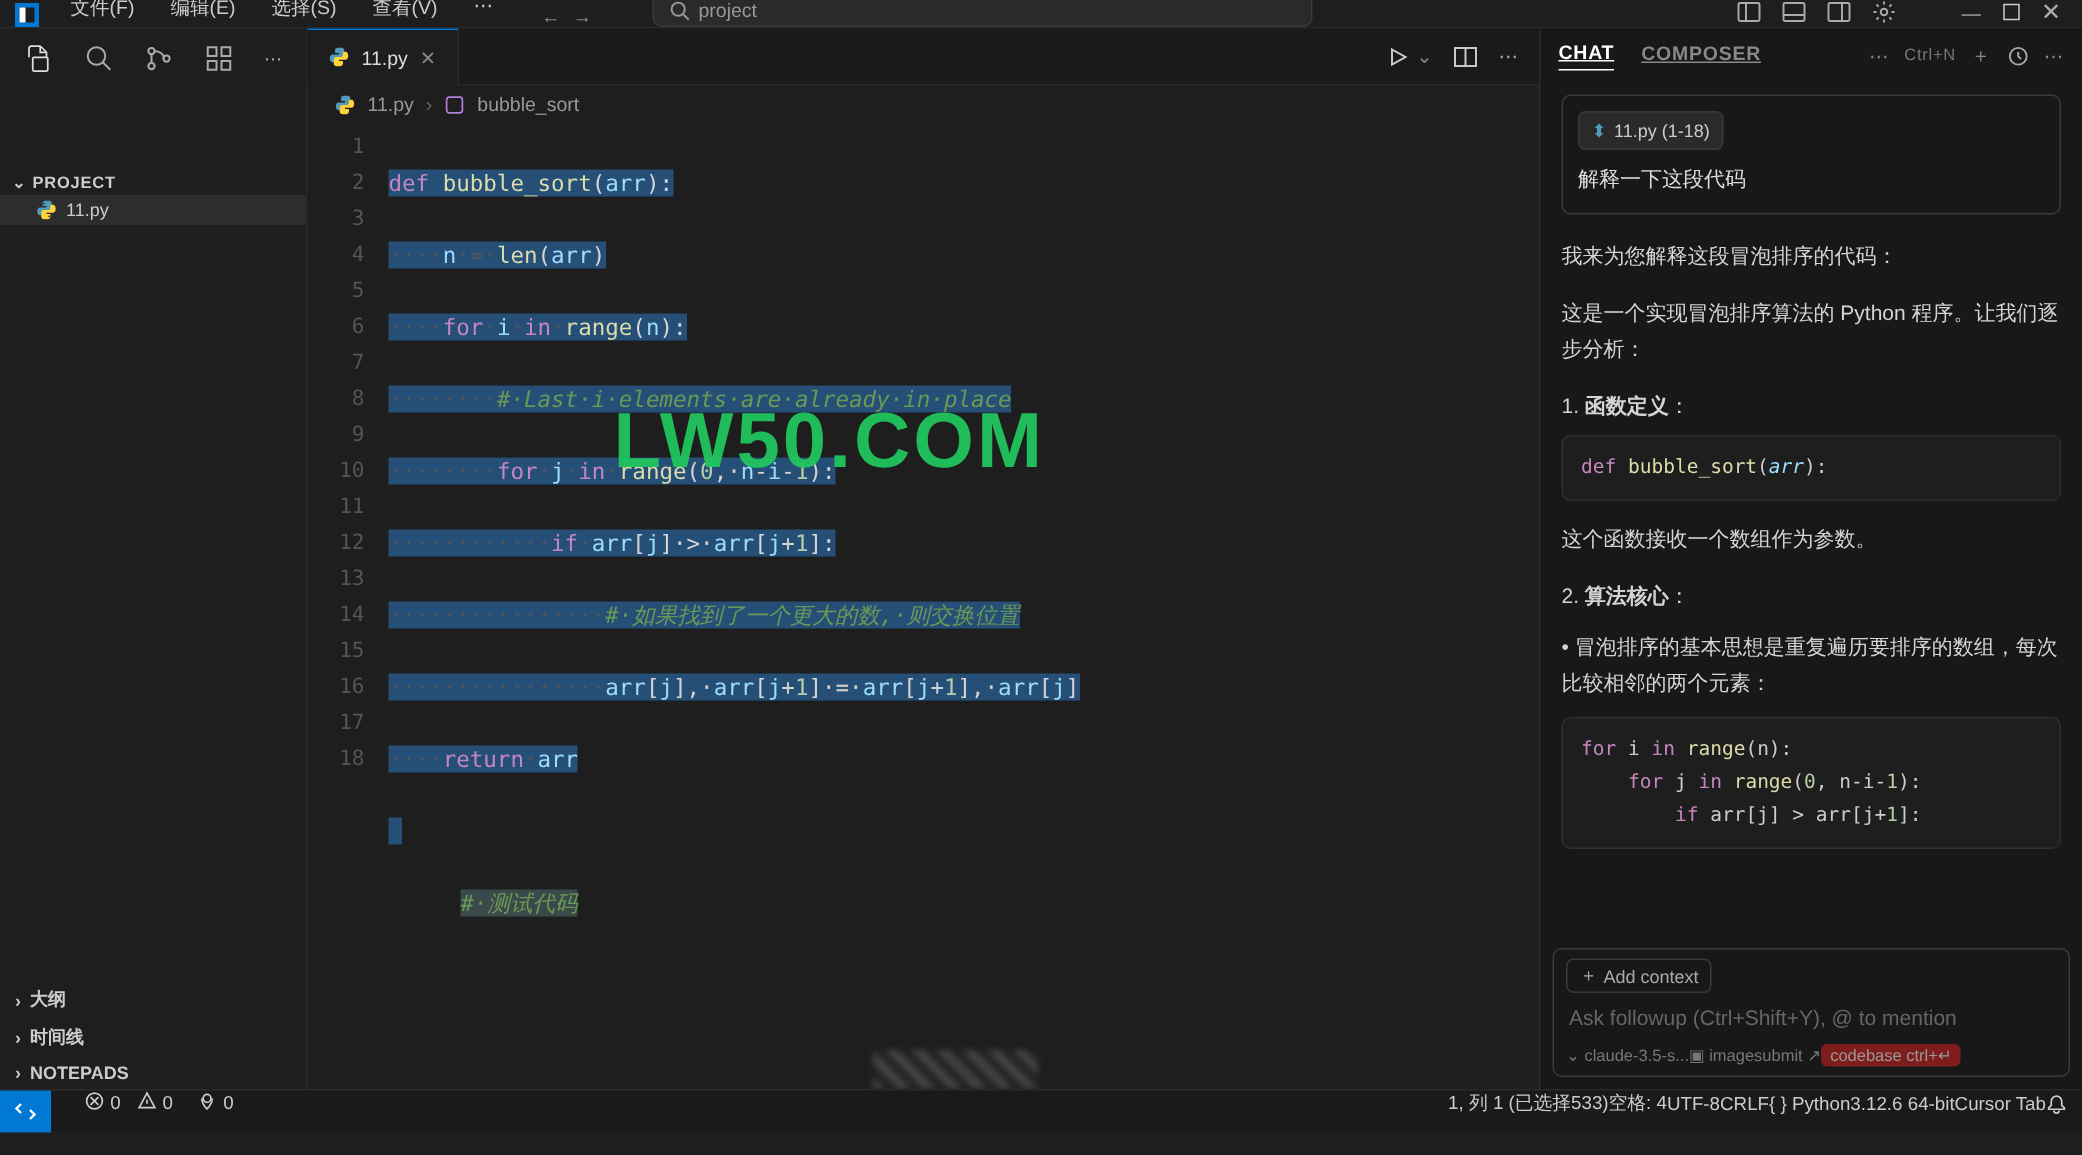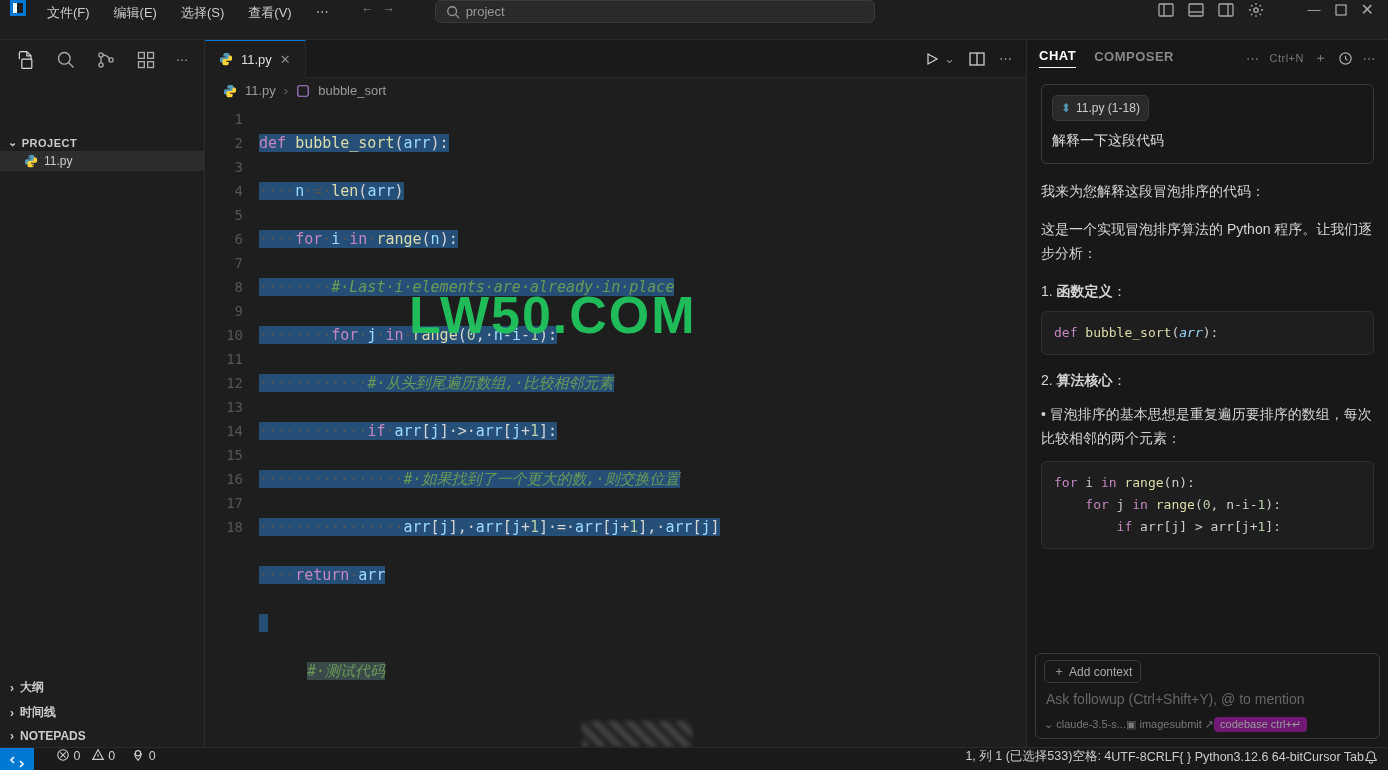--- a/index.html
+++ b/index.html
@@ -6,24 +6,24 @@
 body {
   font-family: "Segoe UI", -apple-system, sans-serif;
   background: #1e1e1e;
   color: #ccc;
   width: 1388px;
   height: 770px;
   overflow: hidden;
   font-size: 13px;
 }
 .titlebar {
-  height: 40px;
+  height: 19px;
   background: #1e1e1e;
   display: flex;
-  align-items: flex-start;
+  align-items: flex-end;
   border-bottom: 1px solid #2a2a2a;
 }
 .titlebar .logo { width: 35px; display:flex; align-items:center; justify-content:center; }
 .titlebar .menus { display:flex; gap: 8px; padding-left: 4px; }
 .titlebar .menu-item { padding: 4px 8px; color:#ccc; border-radius:4px; cursor:default; }
 .titlebar .dots { padding:4px 8px; }
 .titlebar .nav-arrows { display:flex; gap: 8px; margin-left: 24px; color:#888; }
 .titlebar .search-box {
   margin-left: 40px;
   background:#2a2a2a;
@@ -181,21 +181,21 @@
 .chat-tabs {
   display:flex;
   align-items:center;
   padding: 8px 12px;
   gap: 18px;
   color:#888;
   font-size:13px;
   letter-spacing:0.5px;
 }
 .chat-tabs .ctab.active { color:#fff; font-weight:700; border-bottom:1px solid #fff; padding-bottom:4px; }
-.chat-tabs .ctab { padding-bottom:4px; font-weight:700; }
+.chat-tabs .ctab { padding-bottom:4px; font-weight:700;text-decoration:underline; }
 .chat-tabs .crt { margin-left:auto; display:flex; gap:10px; align-items:center; font-weight:400; }
 .chat-body { flex:1; overflow:hidden; padding: 8px 14px; color:#d4d4d4; line-height:1.7; }
 .chip-row { margin-bottom:8px; }
 .chip {
   display:inline-flex;
   align-items:center;
   gap:5px;
   background:#2a2a2a;
   border:1px solid #3a3a3a;
   border-radius:5px;
@@ -236,21 +236,21 @@
   align-items:center;
   gap:4px;
   border:1px solid #3a3a3a;
   border-radius:5px;
   padding:2px 8px;
   font-size:12px;
   color:#aaa;
 }
 .chat-input-ph { color:#666; padding:8px 2px 10px 2px; font-size:14px; }
 .chat-input-footer { display:flex; align-items:center; font-size:11px; color:#777; }
-.chat-input-footer .pill { background:#701a75; border-radius:4px; padding:1px 6px; color:#999; }
+.chat-input-footer .pill { background:#7f1d1d; border-radius:4px; padding:1px 6px; color:#999; }
 
 .statusbar {
   height:28px;
   background:#1a1a1a;
   border-top:1px solid #2a2a2a;
   display:flex;
   align-items:flex-start;
   font-size:12.5px;
   color:#ccc;
   padding:0 10px;
@@ -469,21 +469,20 @@
           <div>16</div>
           <div>17</div>
           <div>18</div>
       </div>
       <div class="code">
 <div class="line"><span class="sel"><span class="kw">def </span><span class="fn">bubble_sort</span><span class="op">(</span><span class="var">arr</span><span class="op">):</span></span></div>
 <div class="line"><span class="sel"><span class="ws">····</span><span class="var">n</span><span class="ws">·=·</span><span class="fn">len</span><span class="op">(</span><span class="var">arr</span><span class="op">)</span></span></div>
 <div class="line"><span class="sel"><span class="ws">····</span><span class="kw">for</span><span class="ws">·</span><span class="var">i</span><span class="ws">·</span><span class="kw">in</span><span class="ws">·</span><span class="fn">range</span><span class="op">(</span><span class="var">n</span><span class="op">):</span></span></div>
 <div class="line"><span class="sel"><span class="ws">········</span><span class="cm">#·Last·i·elements·are·already·in·place</span></span></div>
 <div class="line"><span class="sel"><span class="ws">········</span><span class="kw">for</span><span class="ws">·</span><span class="var">j</span><span class="ws">·</span><span class="kw">in</span><span class="ws">·</span><span class="fn">range</span><span class="op">(</span><span class="num">0</span><span class="op">,·</span><span class="var">n</span><span class="op">-</span><span class="var">i</span><span class="op">-</span><span class="num">1</span><span class="op">):</span></span></div>
-<div class="line"><span class="sel"><span class="ws">············</span><span class="cm">#·从头到尾遍历数组,·比较相邻元素</span></span></div>
 <div class="line"><span class="sel"><span class="ws">············</span><span class="kw">if</span><span class="ws">·</span><span class="var">arr</span><span class="op">[</span><span class="var">j</span><span class="op">]·&gt;·</span><span class="var">arr</span><span class="op">[</span><span class="var">j</span><span class="op">+</span><span class="num">1</span><span class="op">]:</span></span></div>
 <div class="line"><span class="sel"><span class="ws">················</span><span class="cm">#·如果找到了一个更大的数,·则交换位置</span></span></div>
 <div class="line"><span class="sel"><span class="ws">················</span><span class="var">arr</span><span class="op">[</span><span class="var">j</span><span class="op">],·</span><span class="var">arr</span><span class="op">[</span><span class="var">j</span><span class="op">+</span><span class="num">1</span><span class="op">]·=·</span><span class="var">arr</span><span class="op">[</span><span class="var">j</span><span class="op">+</span><span class="num">1</span><span class="op">],·</span><span class="var">arr</span><span class="op">[</span><span class="var">j</span><span class="op">]</span></span></div>
 <div class="line"><span class="sel"><span class="ws">····</span><span class="kw">return</span><span class="ws">·</span><span class="var">arr</span></span></div>
 <div class="line"><span class="sel"> </span></div>
 <div class="line"><span class="sel2"><span class="cm">#·测试代码</span></span></div>
 
 
 
 
@@ -517,20 +516,21 @@
         <div class="chip-row"><span class="chip">
               <span style="color:#519aba">⬍</span>
               <span>11.py (1-18)</span>
             </span></div>
         <div style="color:#ddd">解释一下这段代码</div>
       </div>
       <p style="margin-bottom:14px">我来为您解释这段冒泡排序的代码：</p>
       <p style="margin-bottom:14px">这是一个实现冒泡排序算法的 Python 程序。让我们逐步分析：</p>
       <p style="margin-bottom:6px">1. <b>函数定义</b>：</p>
       <div class="chat-code"><span class="kw">def </span><span class="fn">bubble_sort</span><span>(</span><span class="var">arr</span><span>):</span></div>
+      <p style="margin-bottom:14px">这个函数接收一个数组作为参数。</p>
       <p style="margin-bottom:10px">2. <b>算法核心</b>：</p>
       <p class="bullet" style="margin-bottom:10px">冒泡排序的基本思想是重复遍历要排序的数组，每次比较相邻的两个元素：</p>
       <div class="chat-code"><span class="kw">for</span><span> i </span><span class="kw">in</span><span> </span><span class="fn">range</span><span>(n):</span>
 <span class="kw">    for</span><span> j </span><span class="kw">in</span><span> </span><span class="fn">range</span><span>(</span><span class="num">0</span><span>, n-i-</span><span class="num">1</span><span>):</span>
 <span class="kw">        if</span><span> arr[j] &gt; arr[j+</span><span class="num">1</span><span>]:</span></div>
     </div>
     <div class="chat-input-area">
       <span class="add-ctx">＋ <span>Add context</span></span>
       <div class="chat-input-ph">Ask followup (Ctrl+Shift+Y), @ to mention</div>
       <div class="chat-input-footer">

